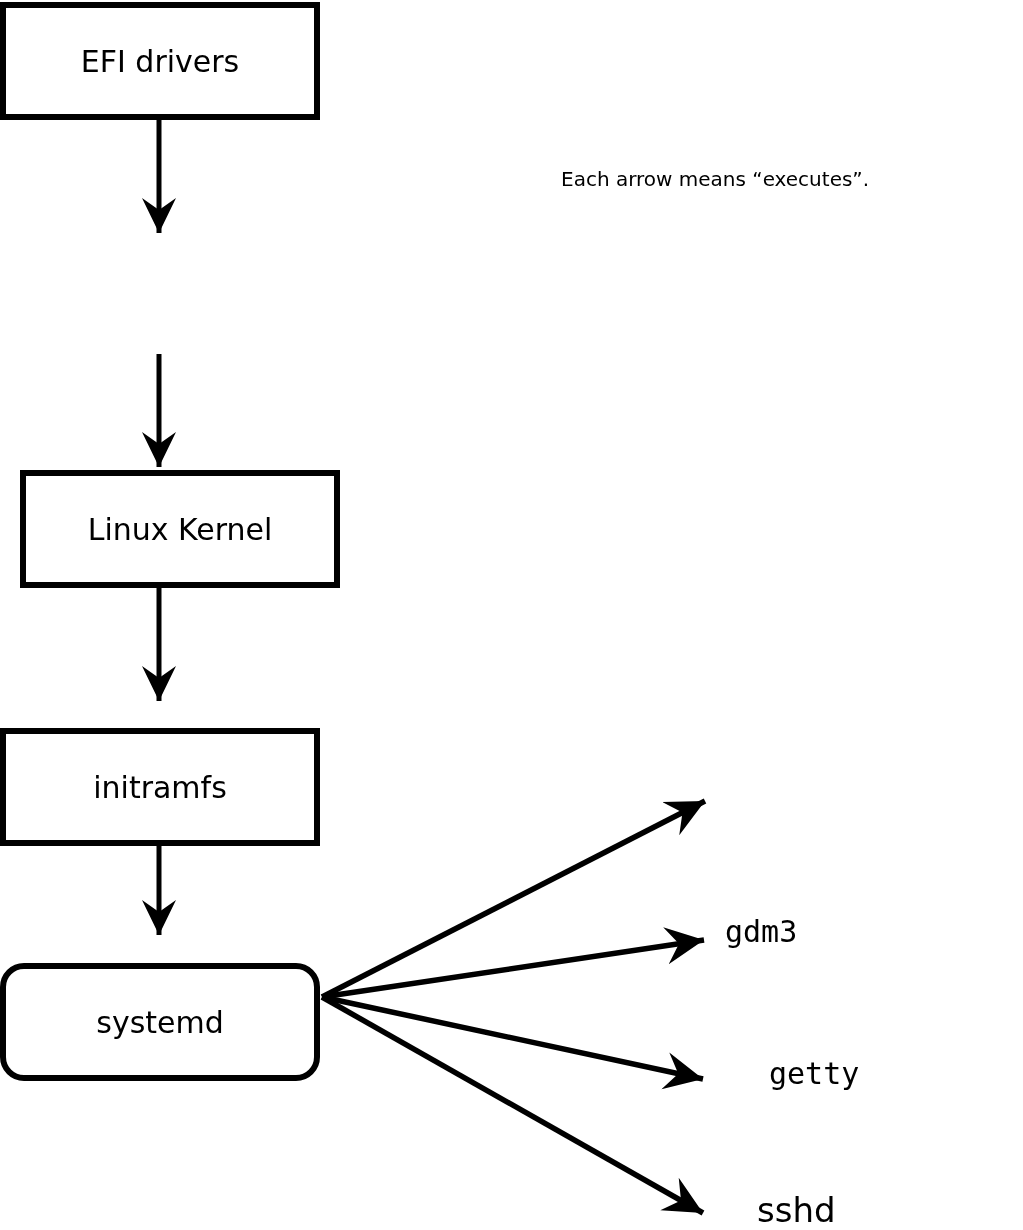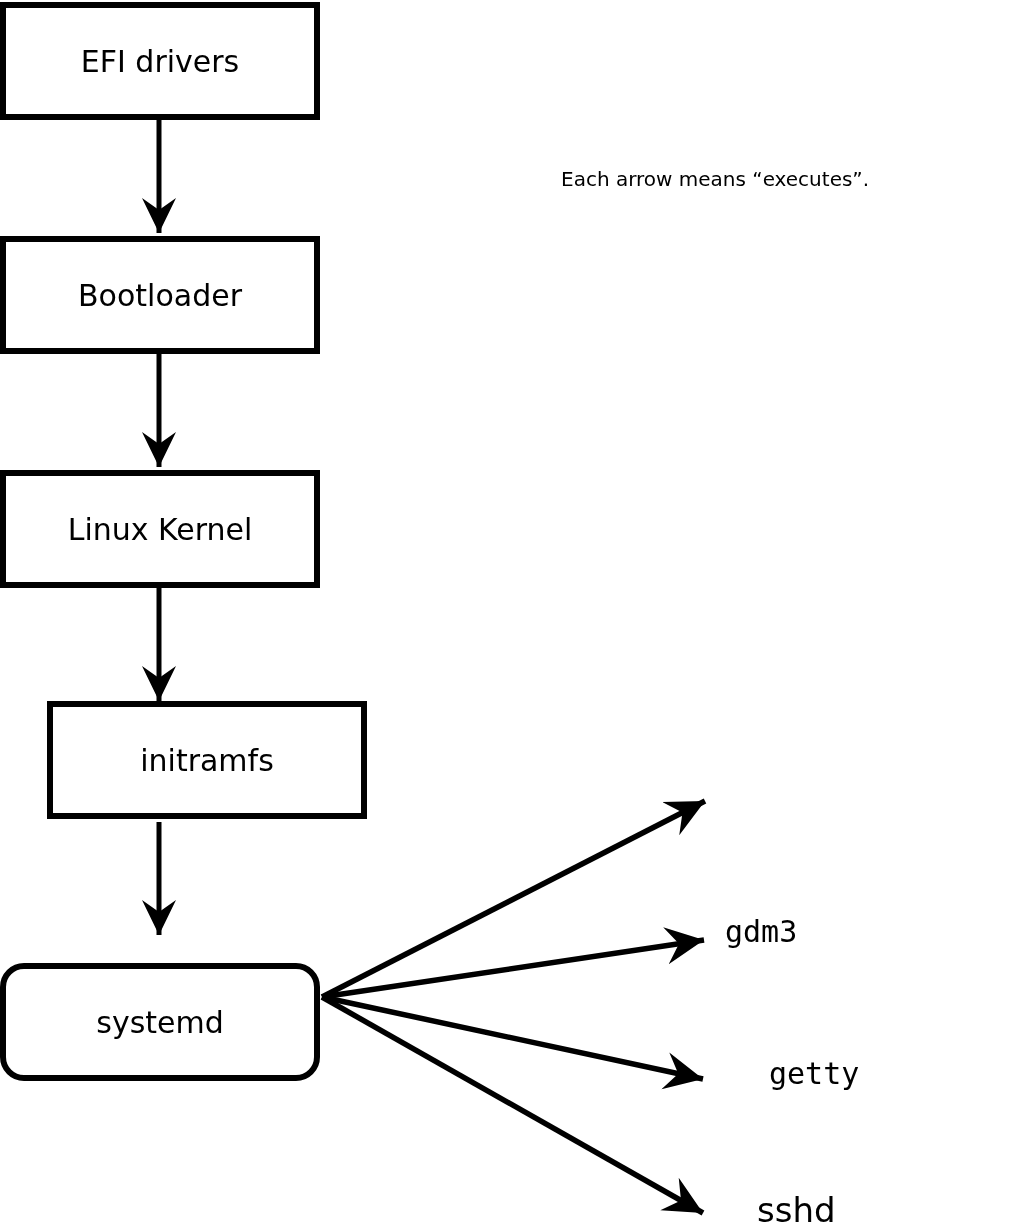--- a/index.html
+++ b/index.html
@@ -56,22 +56,22 @@
     position: absolute;
     left: 561px;
     top: 161px;
     font-size: 20px;
     line-height: 36px;
     white-space: nowrap;
   }
   
   #node-0 { top: 2px; }
   #node-1 { top: 236px; }
-  #node-2 { top: 470px; }
-  #node-3 { top: 701px; margin-left: 47px; }
+  #node-2 { top: 470px; margin-left: 20px; }
+  #node-3 { top: 728px; }
   #node-4 { top: 963px; border-radius: 24px; }
   
   #proc-0 { left: 725px; top: 790px; }
   #proc-1 { left: 725px; top: 931px; }
   #proc-2 { left: 738px; top: 1073px; margin-left: 31px; }
   #proc-3 { left: 715px; top: 1211px; margin-left: 42px; }
 </style>
 </head>
 <body>
 
@@ -91,23 +91,20 @@
 
     <line x1="322" y1="997" x2="705" y2="801" stroke="#000000" stroke-width="5.5" marker-end="url(#ah)"></line>
     <line x1="322" y1="997" x2="704" y2="940" stroke="#000000" stroke-width="5.5" marker-end="url(#ah)"></line>
     <line x1="322" y1="997" x2="703" y2="1079" stroke="#000000" stroke-width="5.5" marker-end="url(#ah)"></line>
     <line x1="322" y1="997" x2="703" y2="1213" stroke="#000000" stroke-width="5.5" marker-end="url(#ah)"></line>
   </svg>
 
   <div class="node" id="node-0">
     <span class="node-label">EFI drivers</span>
   </div>
-  <div class="node" id="node-1">
-    <span class="node-label">Bootloader</span>
-  </div>
   <div class="node" id="node-2">
     <span class="node-label">Linux Kernel</span>
   </div>
   <div class="node" id="node-3">
     <span class="node-label">initramfs</span>
   </div>
   <div class="node" id="node-4">
     <span class="node-label">systemd</span>
   </div>
 

